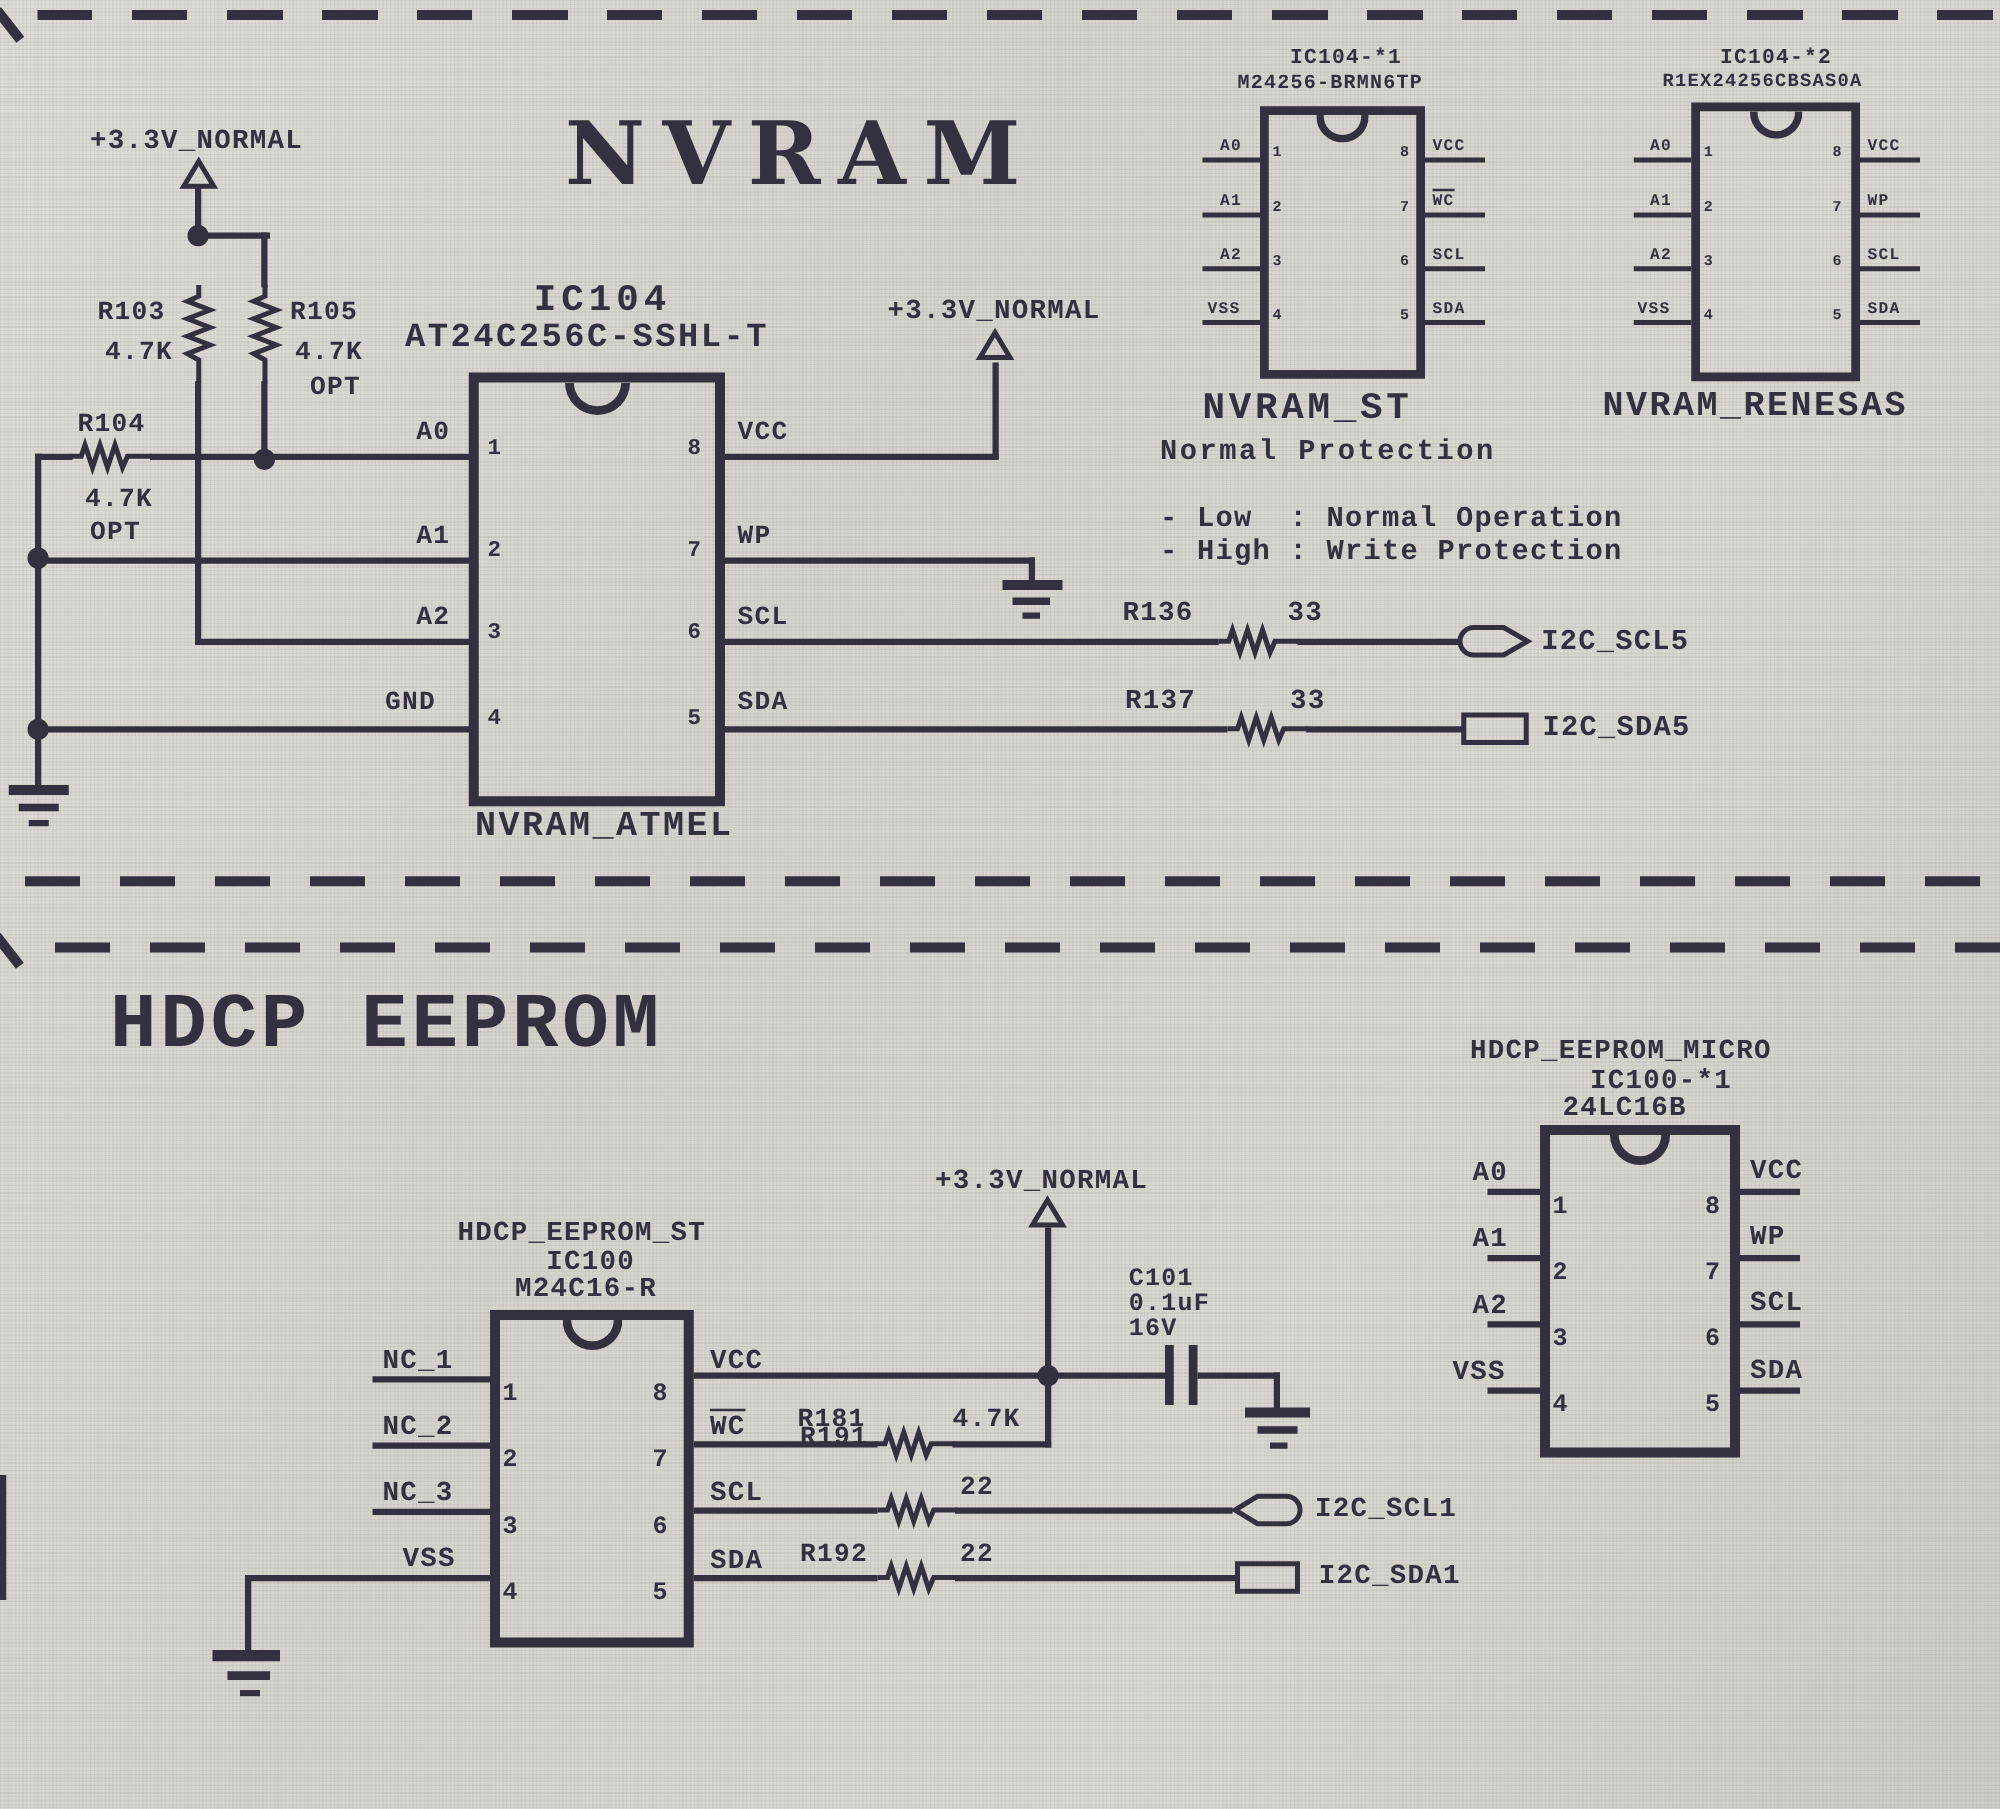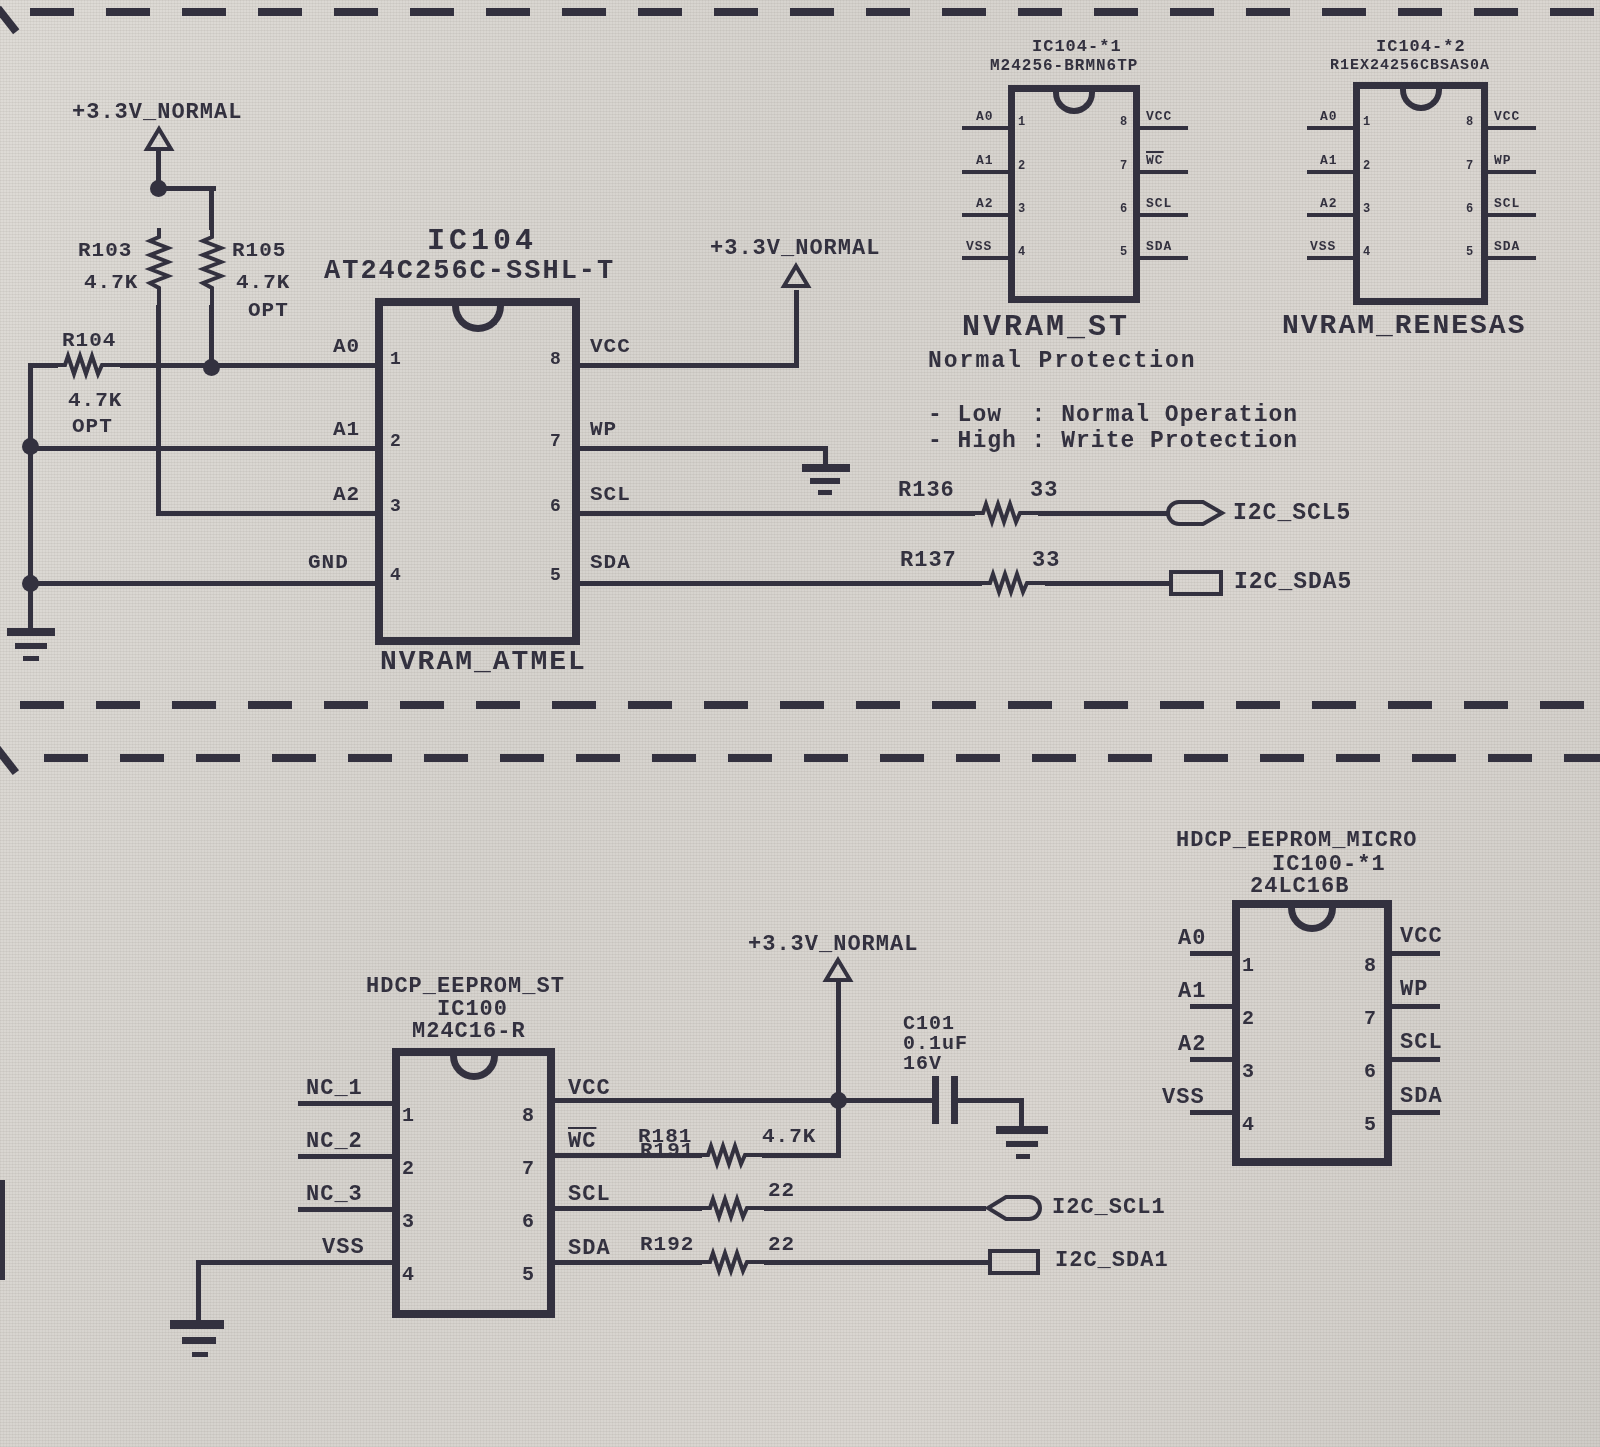--- a/index.html
+++ b/index.html
@@ -39,20 +39,21 @@
 <div class="sheet">
 
   <b class="edge" style="left:-8px;top:16px;width:30px;height:8px;transform:rotate(52deg)"></b>
   <b class="edge" style="left:-10px;top:756px;width:32px;height:8px;transform:rotate(52deg)"></b>
   <b class="edge" style="left:0;top:1180px;width:5px;height:100px"></b>
 
   <div class="dash" style="left:30px;top:8px;width:1570px"></div>
   <div class="dash" style="left:20px;top:701px;width:1580px"></div>
   <div class="dash" style="left:44px;top:754px;width:1556px"></div>
 
+  <span class="t serif-title" style="left:452px;top:88px">NVRAM</span>
 
   <span class="t s22" style="left:72px;top:102px">+3.3V_NORMAL</span>
   <svg style="left:145px;top:127px" width="28" height="24" viewBox="0 0 28 24">
       <polygon points="14,2 26,22 2,22" fill="none" stroke="#33313f" stroke-width="4"></polygon>
     </svg>
   <b class="w" style="left:156px;top:150px;width:5px;height:38px"></b>
   <b class="dot" style="left:150px;top:180px"></b>
   <b class="w" style="left:156px;top:186px;width:60px;height:5px"></b>
   <b class="w" style="left:209px;top:186px;width:5px;height:44px"></b>
 
@@ -211,20 +212,21 @@
   <span class="t s12" style="left:1363px;top:116px">1</span>
   <span class="t s12" style="left:1363px;top:160px">2</span>
   <span class="t s12" style="left:1363px;top:203px">3</span>
   <span class="t s12" style="left:1363px;top:246px">4</span>
   <span class="t s12" style="left:1466px;top:116px">8</span>
   <span class="t s12" style="left:1466px;top:160px">7</span>
   <span class="t s12" style="left:1466px;top:203px">6</span>
   <span class="t s12" style="left:1466px;top:246px">5</span>
   <span class="t s28" style="left:1282px;top:312px;letter-spacing:2px">NVRAM_RENESAS</span>
 
+  <span class="t big-title" style="left:88px;top:790px">HDCP EEPROM</span>
 
   <span class="t s22" style="left:366px;top:976px">HDCP_EEPROM_ST</span>
   <span class="t s22" style="left:437px;top:999px">IC100</span>
   <span class="t s22" style="left:412px;top:1021px">M24C16-R</span>
   <div class="ic" style="left:392px;top:1048px;width:163px;height:270px">
     <div class="notch" style="width:48px;height:24px"></div>
   </div>
   <b class="w" style="left:298px;top:1101px;width:94px;height:5px"></b>
   <b class="w" style="left:298px;top:1154px;width:94px;height:5px"></b>
   <b class="w" style="left:298px;top:1207px;width:94px;height:5px"></b>

